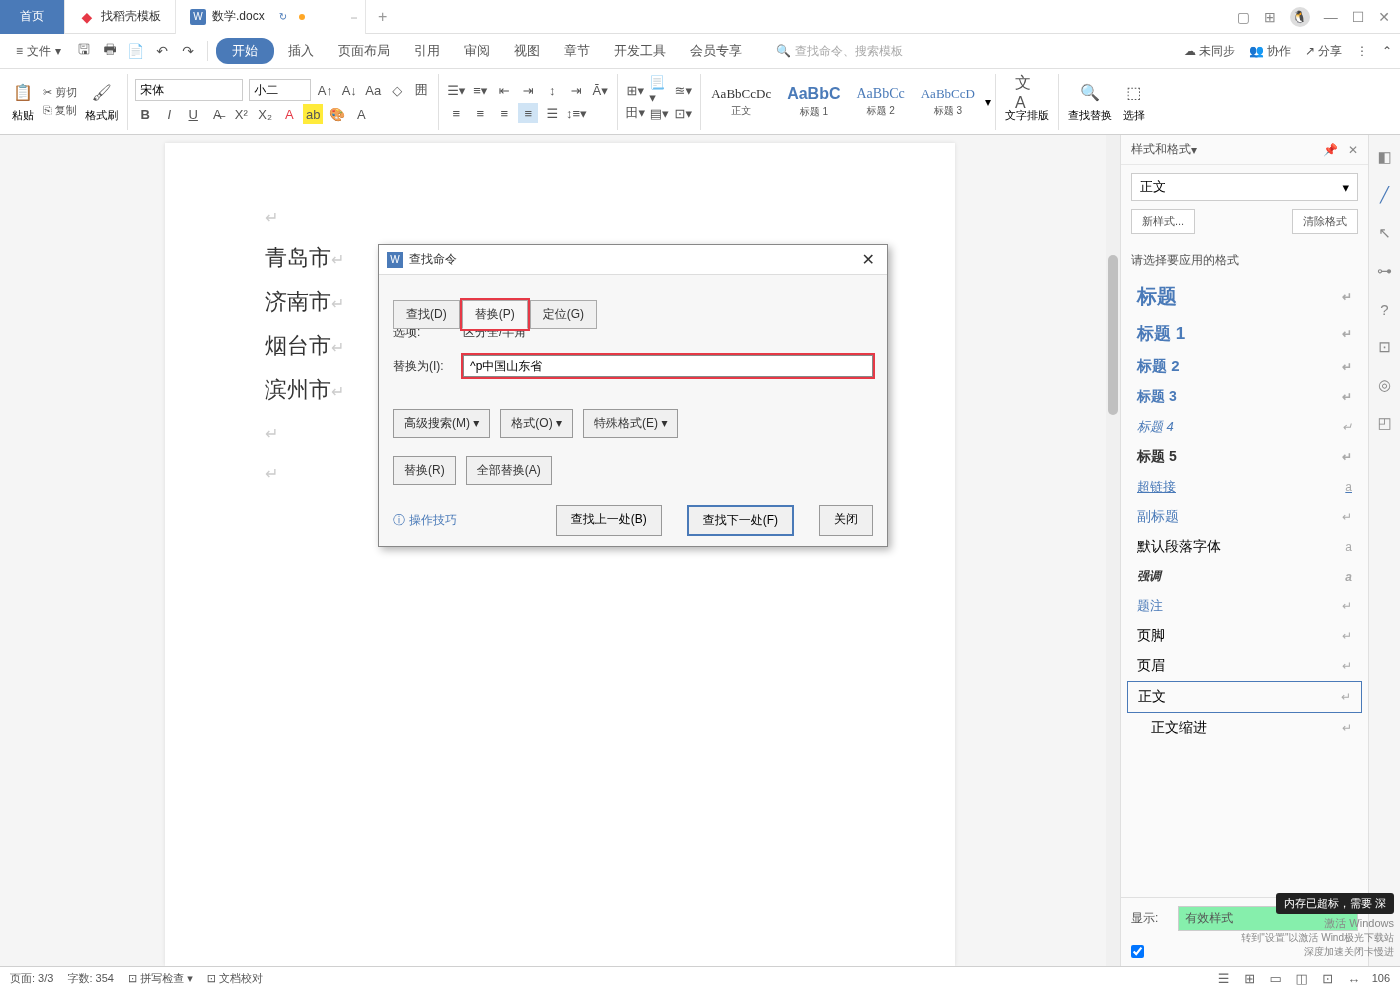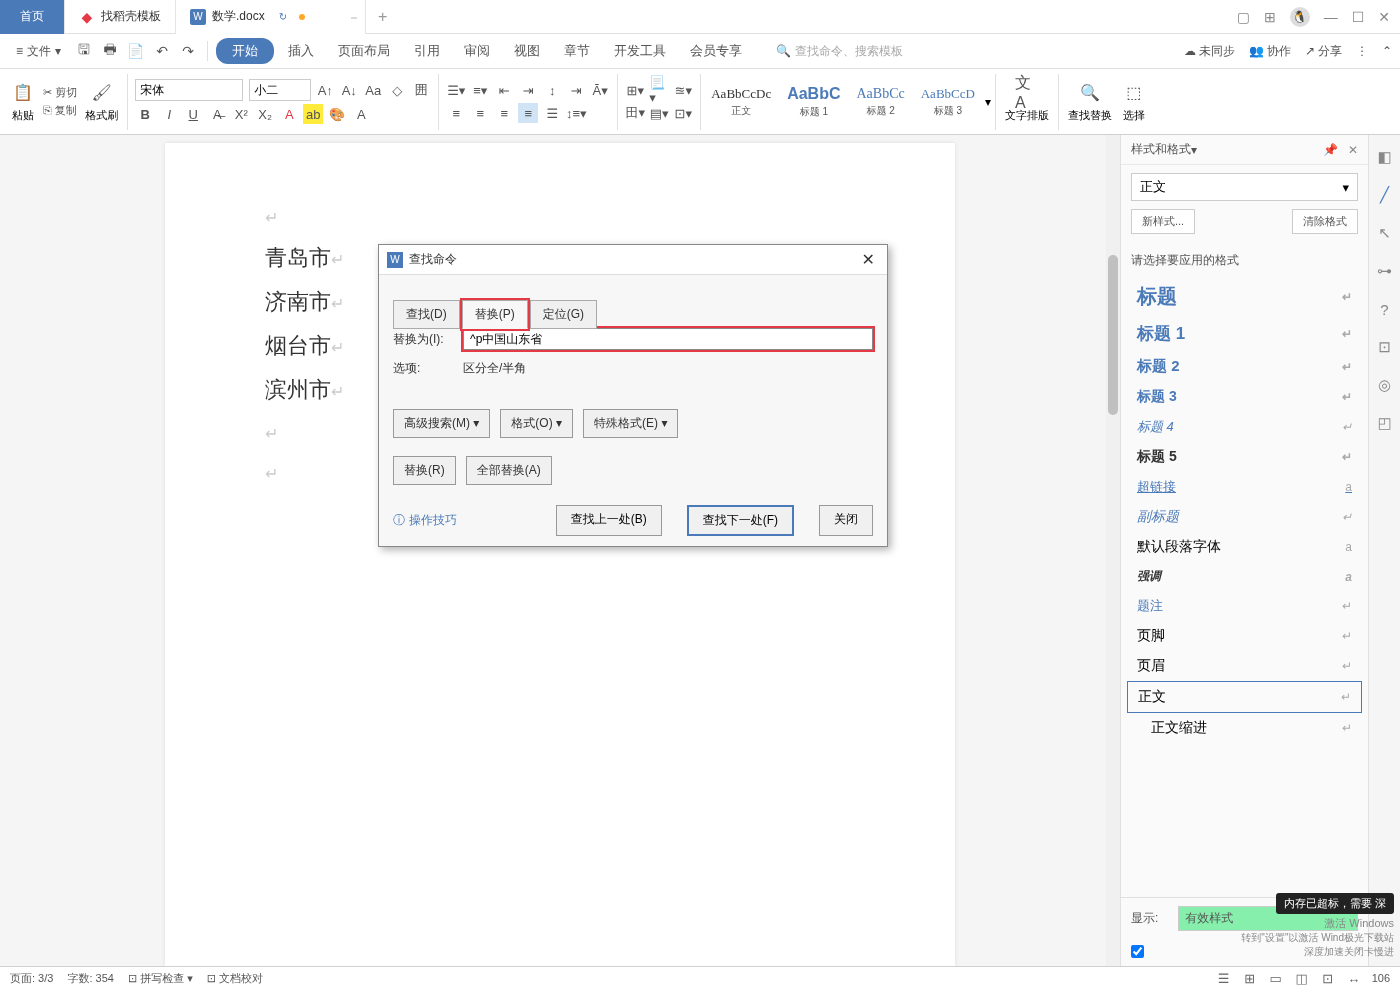--- a/index.html
+++ b/index.html
@@ -70,21 +70,21 @@
 .rp-style{padding:6px 10px;font-size:14px;display:flex;align-items:center;justify-content:space-between}
 .rp-style.sel{border:1px solid #4a7ab8}
 .rp-style .arr{color:#aaa;font-size:12px}
 .rp-style.h1{color:#4a7ab8;font-size:20px;font-weight:bold;font-family:"SimSun"}
 .rp-style.h2{color:#4a7ab8;font-size:17px;font-weight:bold}
 .rp-style.h3{color:#4a7ab8;font-size:15px;font-weight:bold}
 .rp-style.h4{color:#4a7ab8;font-size:14px;font-weight:bold}
 .rp-style.h5{color:#4a7ab8;font-size:13px;font-style:italic}
 .rp-style.h6{color:#333;font-size:14px;font-weight:bold}
 .rp-style.link{color:#4a7ab8;text-decoration:underline;font-size:13px}
-.rp-style.sub{color:#4a7ab8;font-style:italic;font-size:14px}
+.rp-style.sub{color:#4a7ab8;font-size:14px}
 .rp-style.em{color:#333;font-style:italic;font-weight:bold;font-size:12px}
 .rp-style.tz{color:#4a7ab8;font-size:13px}
 .rp-foot{border-top:1px solid #e0e0e0;padding:8px 10px;display:flex;align-items:center;gap:20px;font-size:12px;color:#555}
 .rp-foot-sel{flex:1;border:1px solid #ccc;padding:3px 6px;background:#86efac}
 
 
 .rside{position:absolute;top:135px;right:0;bottom:23px;width:32px;background:#f5f5f5;border-left:1px solid #e0e0e0;display:flex;flex-direction:column;align-items:center;padding-top:12px;gap:18px}
 .rside-icon{width:20px;height:20px;display:flex;align-items:center;justify-content:center;color:#888;font-size:15px}
 
 
@@ -417,27 +417,27 @@
     <span class="dlg-title-icon">W</span>
     <span>查找命令</span>
     <span class="dlg-close">✕</span>
   </div>
   <div class="dlg-body">
     <div class="dlg-tabs">
       <span class="dlg-tab">查找(D)</span>
       <span class="dlg-tab active hl">替换(P)</span>
       <span class="dlg-tab">定位(G)</span>
     </div>
+    <div class="dlg-row">
+      <span class="dlg-lbl">选项:</span>
+      <span>区分全/半角</span>
+    </div>
     <div class="dlg-row" style="margin-top:14px">
       <span class="dlg-lbl">替换为(I):</span>
       <input class="dlg-input hl" value="^p中国山东省" style="">
-    </div>
-    <div class="dlg-row">
-      <span class="dlg-lbl">选项:</span>
-      <span>区分全/半角</span>
     </div>
     <div class="dlg-btns">
       <span class="dlg-btn"><span>高级搜索(M)</span> ▾</span>
       <span class="dlg-btn"><span>格式(O)</span> ▾</span>
       <span class="dlg-btn"><span>特殊格式(E)</span> ▾</span>
     </div>
     <div class="dlg-btns" style="margin-top:18px">
       <span class="dlg-btn">替换(R)</span>
       <span class="dlg-btn">全部替换(A)</span>
     </div>

